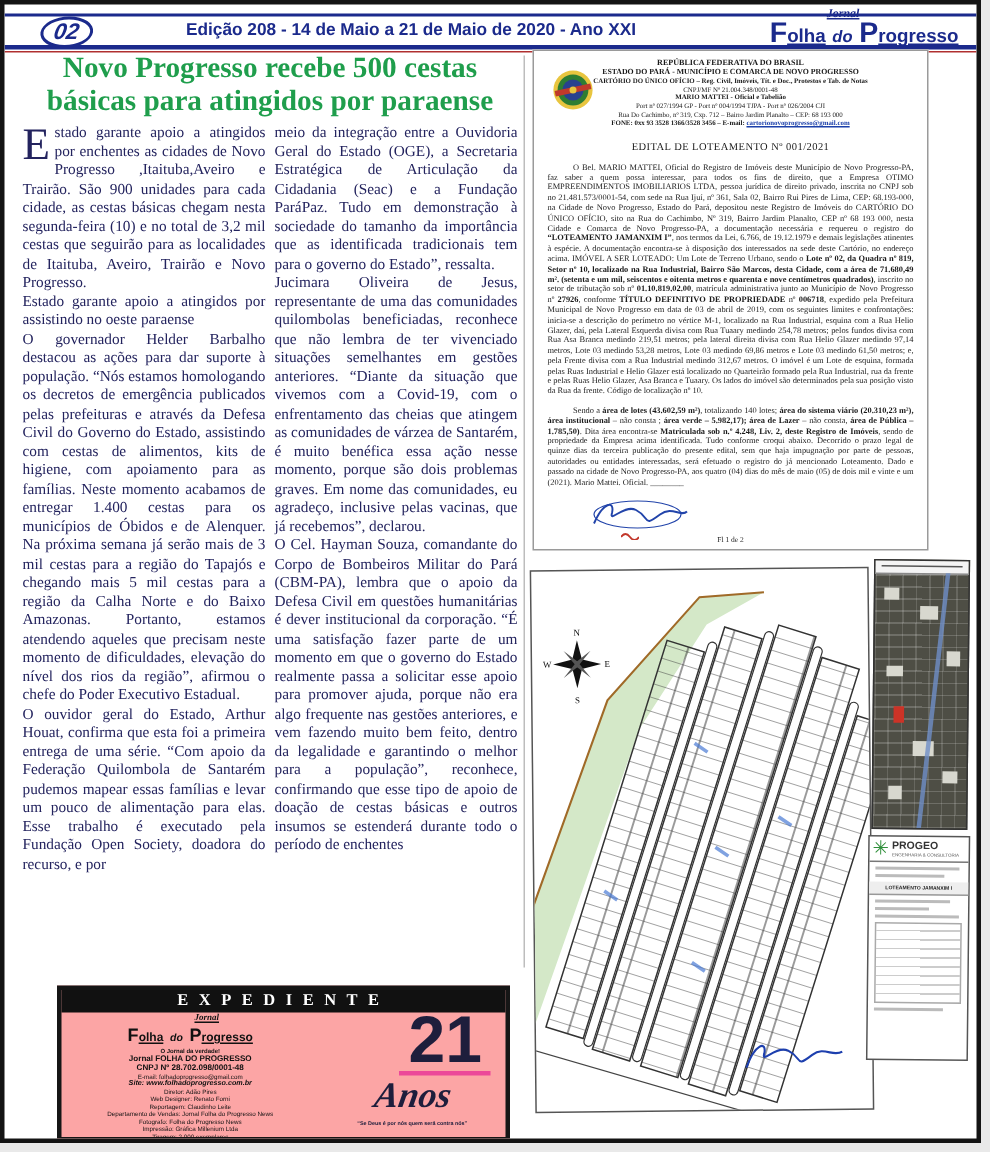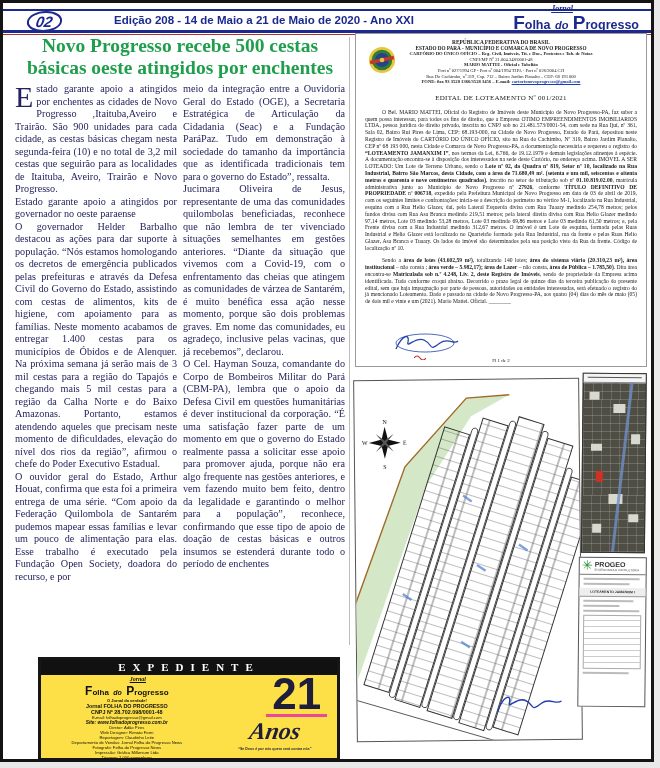--- a/index.html
+++ b/index.html
@@ -4,43 +4,43 @@
 <style>
   html,body{margin:0;padding:0;}
   body{width:660px;height:768px;background:#e9e9e9;font-family:"Liberation Serif",serif;}
   .page{position:relative;width:654px;height:762px;background:#fff;border:3px solid #141414;box-sizing:border-box;overflow:hidden;}
 
   
   .rule-navy-top{position:absolute;left:0;top:6px;width:100%;height:2px;background:#1b2a8c;}
   .rule-navy{position:absolute;left:0;top:27px;width:100%;height:3px;background:#1b2a8c;}
   .rule-red{position:absolute;left:0;top:31px;width:100%;height:1px;background:#b03030;}
   .ed-logo{position:absolute;left:24px;top:8px;color:#1b2a8c;font:italic 900 15px "Liberation Sans",sans-serif;border:2px solid #1b2a8c;border-radius:50%;padding:0 7px;transform:skewX(-10deg);}
-  .ed-text{position:absolute;left:72px;top:11px;color:#1b2a8c;font:bold 11.5px "Liberation Sans",sans-serif;padding-left:39px;}
+  .ed-text{position:absolute;left:82px;top:11px;color:#1b2a8c;font:bold 11.5px "Liberation Sans",sans-serif;padding-left:39px;}
   .brand{position:absolute;right:12px;top:1px;color:#1b2a8c;font-family:"Liberation Sans",sans-serif;line-height:1;white-space:nowrap;}
   .brand .script{display:block;font:italic bold 8px "Liberation Serif",serif;margin-left:38px;text-decoration:underline;}
   .brand .big{font-size:19px;font-weight:900;}
-  .brand .small{font-size:12.5px;font-weight:900;}
+  .brand .small{font-size:12.5px;font-weight:900;text-decoration:underline;}
   .brand .mid{font-size:11px;font-weight:900;font-style:italic;}
   .brand-black{color:#111;}
   .brand-black .script{margin-left:22px;font-size:6px;}
   .brand-black .big{font-size:12px;}
   .brand-black .small{font-size:8px;}
   .brand-black .mid{font-size:7px;}
 
   
   .headline{position:absolute;left:10px;top:32px;width:334px;text-align:center;color:#1f9e4c;font-weight:bold;font-size:19.5px;line-height:21.5px;font-family:"Liberation Serif",serif;}
   .col{position:absolute;top:80px;width:162px;height:570px;overflow:hidden;text-align:justify;color:#23235e;font-size:10.2px;line-height:12.5px;}
   .col p{margin:0;}
   .col1{left:12px;}
   .col2{left:180px;}
   .dropcap{float:left;font-size:30px;line-height:25px;padding:1px 3px 0 0;font-weight:normal;}
   .vdivider{position:absolute;left:346px;top:34px;width:1px;height:608px;background:#bdbdbd;}
 
   
-  .edital{position:absolute;left:352px;top:30px;width:292px;height:334px;border:1px solid #9a9a9a;box-sizing:border-box;background:#fff;padding:6px 9px 14px 9px;color:#1a1a1a;}
+  .edital{position:absolute;left:352px;top:30px;width:264px;height:334px;border:1px solid #9a9a9a;box-sizing:border-box;background:#fff;padding:6px 9px 14px 9px;color:#1a1a1a;}
   .ed-head{position:relative;text-align:center;font-size:4.6px;line-height:5.6px;}
   .ed-head .b{font-weight:bold;}
   .ed-head .l1{font-size:5.4px;font-weight:bold;}
   .ed-head .l2{font-size:5.2px;font-weight:bold;}
   .coat{position:absolute;left:3px;top:6px;}
   .ed-email{color:#1b3faa;text-decoration:underline;}
   .ed-title{text-align:center;font-size:7px;margin:9px 0 7px 0;letter-spacing:.3px;}
   .ed-body{font-size:5.6px;line-height:6.8px;text-align:justify;}
   .ed-body p{margin:0 0 6px 0;text-indent:17px;}
   .ed-folio{position:absolute;left:0;bottom:3px;width:100%;text-align:center;font-size:5px;}
@@ -65,21 +65,21 @@
   .tb-star{color:#2f8f3a;font-size:13px;line-height:12px;margin-right:2px;}
   .tb-name{font-weight:bold;font-size:7px;color:#333;}
   .tb-sub{font-size:3px;color:#555;}
   .tb-row{border-bottom:1px solid #999;font-size:3.4px;font-weight:bold;text-align:center;padding:2px 1px;color:#222;background:#eee;}
   .tb-bar{height:2px;background:#bbb;margin:3px 4px;}
   .tb-bar.w1{width:70%;}.tb-bar.w2{width:85%;}.tb-bar.w3{width:55%;}.tb-bar.w4{width:75%;}
   .tb-table{margin:3px 4px;border:1px solid #aaa;height:52px;background:
     repeating-linear-gradient(0deg, transparent 0 5px, #ccc 5px 6px);}
 
   
-  .exped{position:absolute;left:35px;top:654px;width:302px;height:104px;border:3px solid #161616;box-sizing:border-box;background:#fde047;font-family:"Liberation Sans",sans-serif;}
+  .exped{position:absolute;left:35px;top:654px;width:302px;height:104px;border:3px solid #161616;box-sizing:border-box;background:#fca5a5;font-family:"Liberation Sans",sans-serif;}
   .exp-head{background:#111;color:#fff;text-align:center;font-family:"Liberation Serif",serif;font-weight:bold;font-size:11px;letter-spacing:7px;height:15px;line-height:15px;}
   .exp-body{display:flex;height:83px;overflow:hidden;}
   .exp-left{width:58%;text-align:center;padding-top:1px;color:#111;}
   .exp-left .tag{font-size:4px;font-weight:bold;}
   .exp-line{font-size:4.2px;line-height:5px;}
   .exp-line.b{font-weight:bold;font-size:5.4px;line-height:6px;}
   .exp-line.site{font-weight:bold;font-style:italic;font-size:4.8px;}
   .exp-right{width:42%;text-align:center;color:#1e1e3c;}
   .exp-21{display:inline-block;font:bold 44px "Liberation Sans",sans-serif;line-height:.88;border-bottom:3px solid #ec4899;padding:0 6px;margin-left:44px;}
   .exp-anos{font:italic bold 24px "Liberation Serif",serif;transform:skewX(-10deg);display:block;margin-top:1px;}
@@ -97,26 +97,26 @@
     <span class="script">Jornal</span>
     <span class="big">F</span><span class="small">olha</span>
     <span class="mid">do</span>
     <span class="big">P</span><span class="small">rogresso</span>
   </div>
   <div class="rule-navy"></div>
   <div class="rule-red"></div>
 
   <div class="headline">
     <div>Novo Progresso recebe 500 cestas</div>
-    <div>básicas oeste atingidos por enchentes</div>
+    <div>básicas para atingidos por paraense</div>
   </div>
 
   <div class="col col1">
     <p><span class="dropcap">E</span><span>stado garante apoio a atingidos por enchentes as cidades de Novo Progresso ,Itaituba,Aveiro e Trairão. São 900 unidades para cada cidade, as cestas básicas chegam nesta segunda-feira (10) e no total de 3,2 mil cestas que seguirão para as localidades de Itaituba, Aveiro, Trairão e Novo Progresso.</span></p>
-    <p>Estado garante apoio a atingidos por governador no oeste paraense</p>
+    <p>Estado garante apoio a atingidos por assistindo no oeste paraense</p>
     <p>O governador Helder Barbalho destacou as ações para dar suporte à população. “Nós estamos homologando os decretos de emergência publicados pelas prefeituras e através da Defesa Civil do Governo do Estado, assistindo com cestas de alimentos, kits de higiene, com apoiamento para as famílias. Neste momento acabamos de entregar 1.400 cestas para os municípios de Óbidos e de Alenquer. Na próxima semana já serão mais de 3 mil cestas para a região do Tapajós e chegando mais 5 mil cestas para a região da Calha Norte e do Baixo Amazonas. Portanto, estamos atendendo aqueles que precisam neste momento de dificuldades, elevação do nível dos rios da região”, afirmou o chefe do Poder Executivo Estadual.</p>
     <p>O ouvidor geral do Estado, Arthur Houat, confirma que esta foi a primeira entrega de uma série. “Com apoio da Federação Quilombola de Santarém pudemos mapear essas famílias e levar um pouco de alimentação para elas. Esse trabalho é executado pela Fundação Open Society, doadora do recurso, e por</p>
   </div>
   <div class="col col2">
     <p>meio da integração entre a Ouvidoria Geral do Estado (OGE), a Secretaria Estratégica de Articulação da Cidadania (Seac) e a Fundação ParáPaz. Tudo em demonstração à sociedade do tamanho da importância que as identificada tradicionais tem para o governo do Estado”, ressalta.</p>
     <p>Jucimara Oliveira de Jesus, representante de uma das comunidades quilombolas beneficiadas, reconhece que não lembra de ter vivenciado situações semelhantes em gestões anteriores. “Diante da situação que vivemos com a Covid-19, com o enfrentamento das cheias que atingem as comunidades de várzea de Santarém, é muito benéfica essa ação nesse momento, porque são dois problemas graves. Em nome das comunidades, eu agradeço, inclusive pelas vacinas, que já recebemos”, declarou.</p>
     <p>O Cel. Hayman Souza, comandante do Corpo de Bombeiros Militar do Pará (CBM-PA), lembra que o apoio da Defesa Civil em questões humanitárias é dever institucional da corporação. “É uma satisfação fazer parte de um momento em que o governo do Estado realmente passa a solicitar esse apoio para promover ajuda, porque não era algo frequente nas gestões anteriores, e vem fazendo muito bem feito, dentro da legalidade e garantindo o melhor para a população”, reconhece, confirmando que esse tipo de apoio de doação de cestas básicas e outros insumos se estenderá durante todo o período de enchentes</p>
   </div>
 
   <div class="vdivider"></div>

